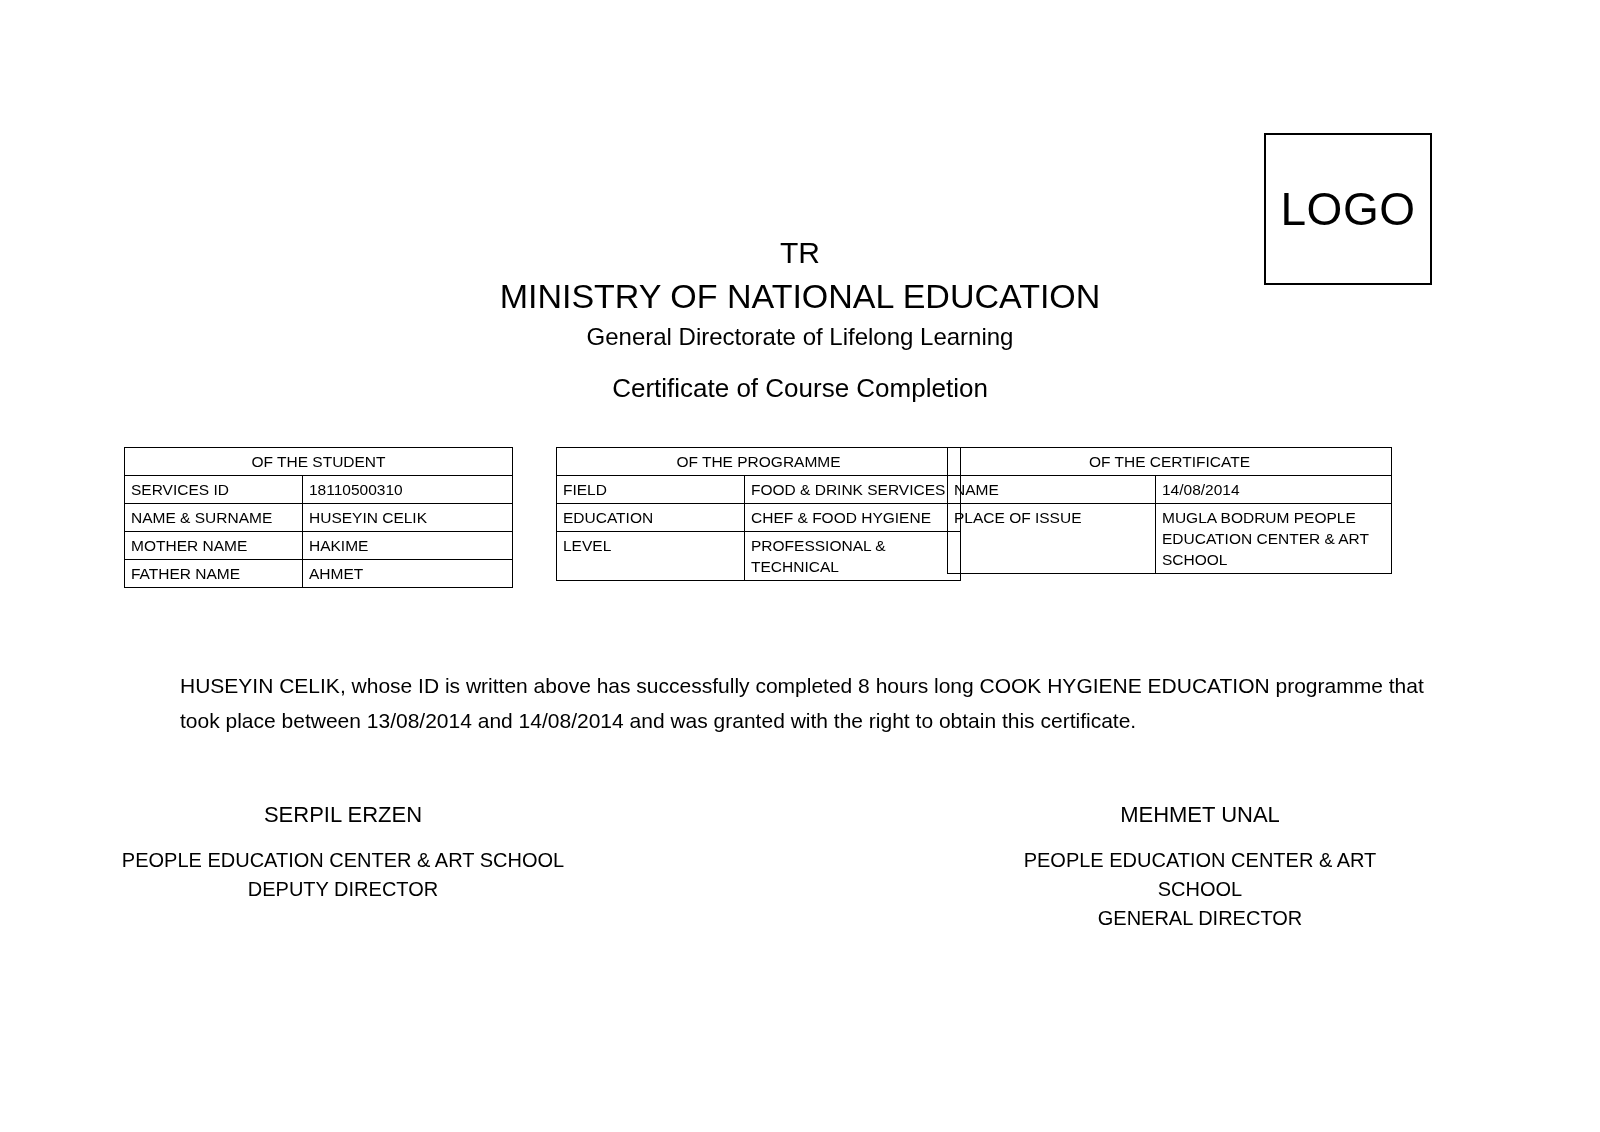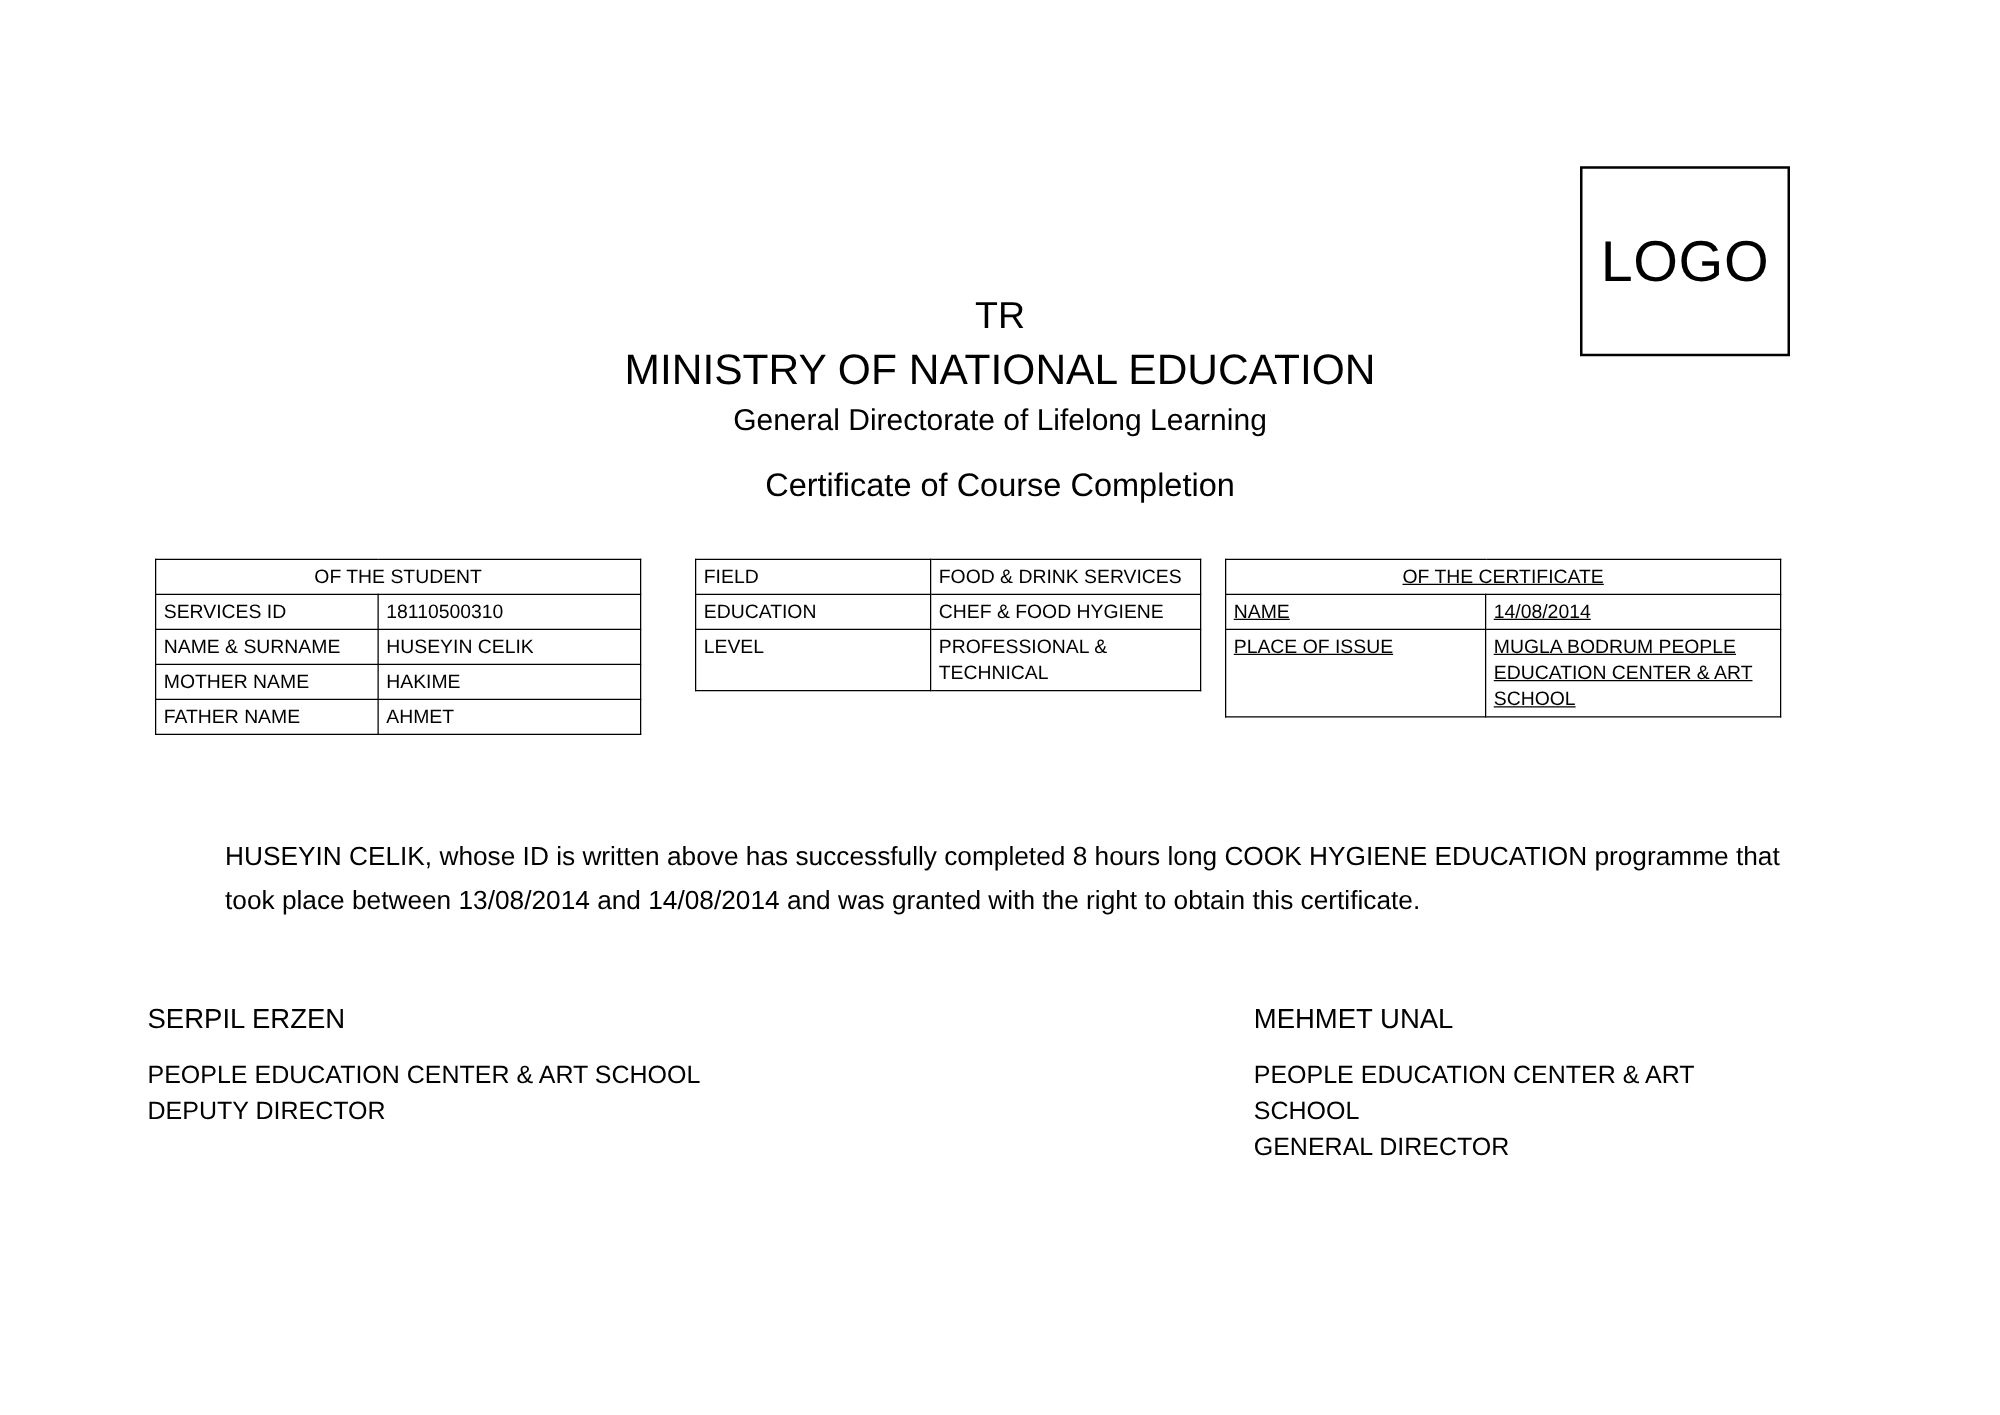--- a/index.html
+++ b/index.html
@@ -115,24 +115,23 @@
 
   #tbl-programme {
     left: 556px;
     top: 0;
     width: 404px;
   }
   #tbl-programme col.c1 { width: 188px; }
   #tbl-programme col.c2 { width: 216px; }
 
   #tbl-certificate {
-    left: 980px;
+    left: 947px;
     top: 0;
     width: 444px;
-    text-decoration: underline;
   }
   #tbl-certificate col.c1 { width: 208px; }
   #tbl-certificate col.c2 { width: 236px; }
 
   
   .body-text {
     position: absolute;
     left: 180px;
     top: 668px;
     width: 1250px;
@@ -142,20 +141,21 @@
 
   
   .signatures {
     position: absolute;
     top: 798px;
     left: 0;
     width: 1600px;
   }
   .sig {
     position: absolute;
+    text-align: center;
     font-size: 20px;
     line-height: 29px;
   }
   .sig .name {
     font-size: 22px;
     line-height: 34px;
     margin-bottom: 14px;
   }
   .sig.left  { left: 118px;  width: 450px; }
   .sig.right { left: 1003px; width: 394px; }
@@ -207,20 +207,23 @@
         </tr>
       </tbody>
     </table>
 
     <table class="info" id="tbl-programme">
       <colgroup>
           <col class="c1">
           <col class="c2">
         </colgroup>
       <tbody>
+        <tr>
+          <td class="hdr" colspan="2">OF THE PROGRAMME</td>
+        </tr>
         <tr>
           <td class="lbl">FIELD</td>
           <td class="val">FOOD &amp; DRINK SERVICES</td>
         </tr>
         <tr>
           <td class="lbl">EDUCATION</td>
           <td class="val">CHEF &amp; FOOD HYGIENE</td>
         </tr>
         <tr>
           <td class="lbl">LEVEL</td>

